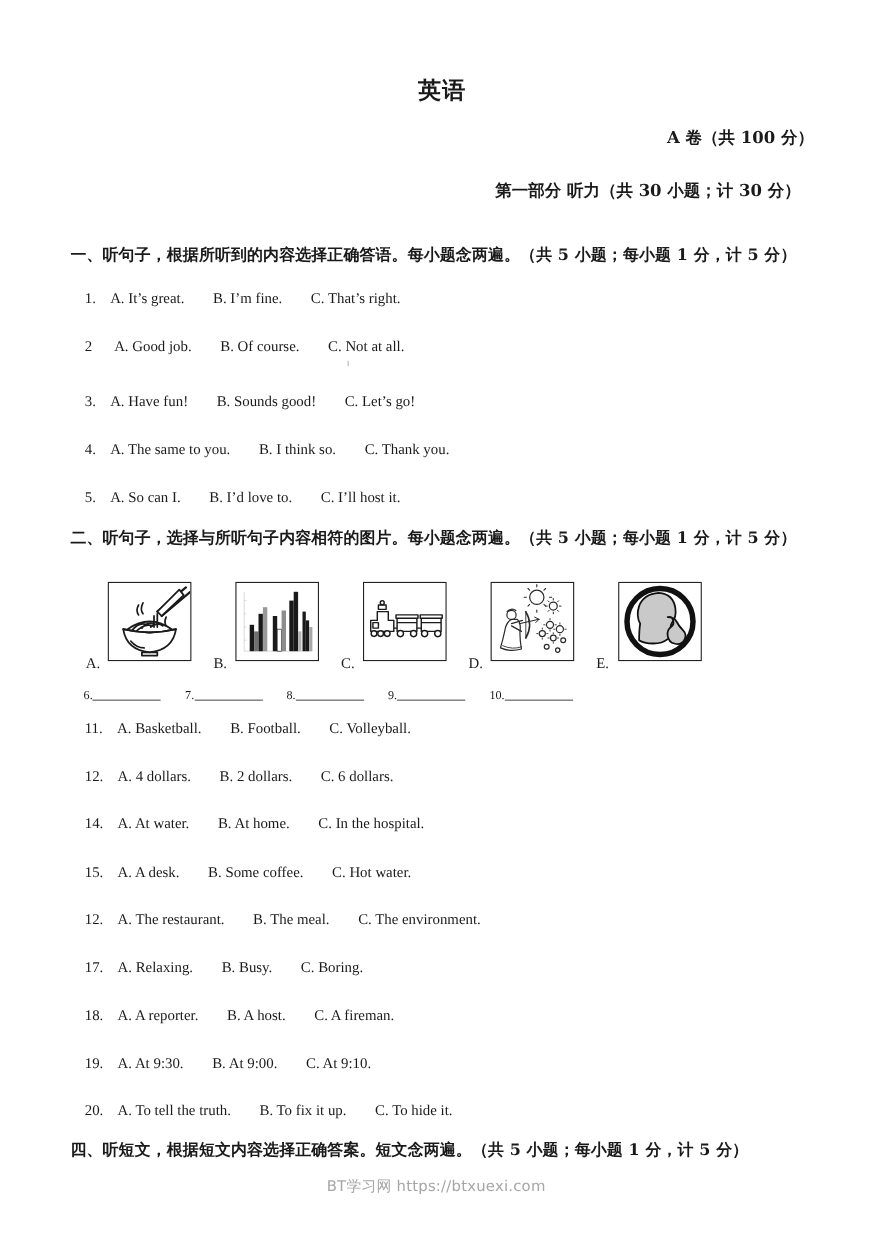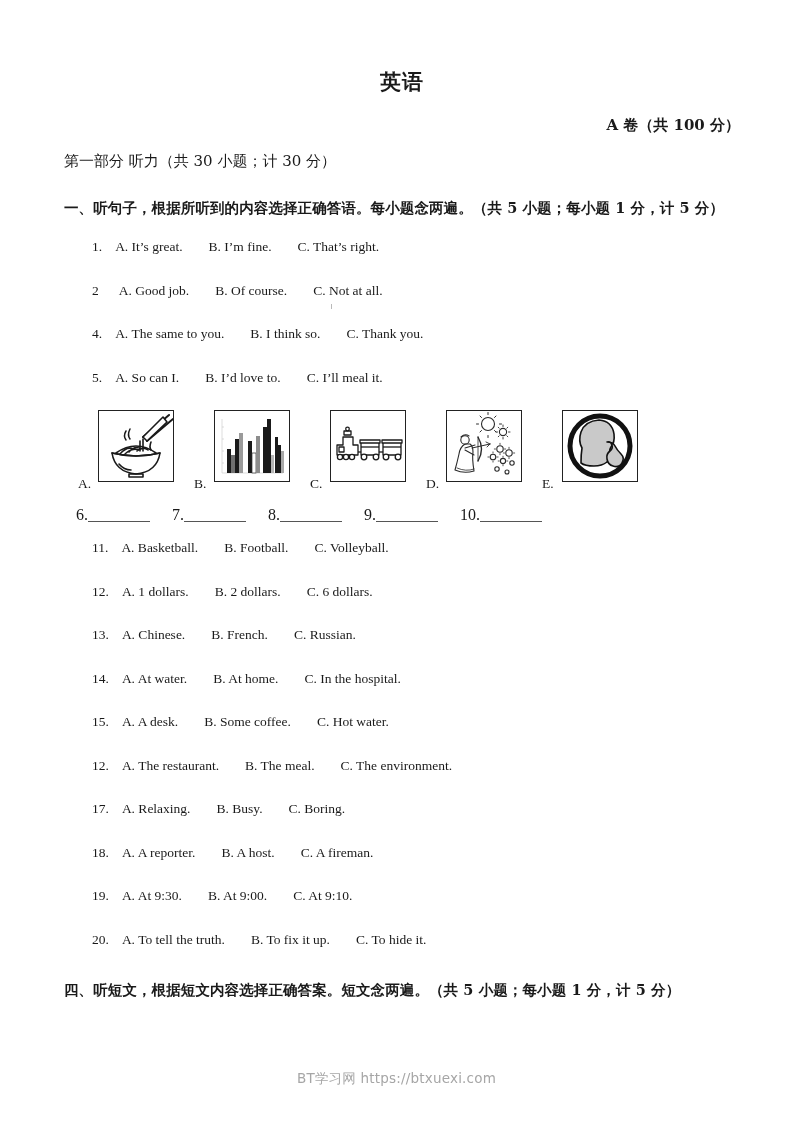--- a/index.html
+++ b/index.html
@@ -43,24 +43,24 @@
   }
   .sub-title {
     text-align: right;
     font-size: 15px;
     font-weight: bold;
     margin: 0;
     padding-top: 20px;
     font-family: "DejaVu Serif", "Liberation Serif", serif;
   }
   .part-title {
-    text-align: left;
+    text-align: right;
     font-size: 15px;
-    font-weight: normal;
-    margin: 0;
+    font-weight: bold;
+    margin: 12px;
     padding-top: 17px;
     font-family: "DejaVu Serif", "Liberation Serif", serif;
   }
 
   
   .section-head {
     font-size: 14.5px;
     font-weight: bold;
     line-height: 2.17;
     margin: 0;
@@ -71,21 +71,21 @@
   .sec-1 { padding-top: 21px; }
   .sec-2 { padding-top: 14px; }
   .sec-3 { padding-top: 13px; }
   .sec-4 { padding-top: 12px; }
 
   
   .qlist { margin: 0; padding: 0; }
   .qline {
     font-size: 13.5px;
     line-height: 1.0;
-    margin: 16px;
+    margin: 1px;
     padding: 0 0 0 12px;
     white-space: nowrap;
     font-family: "Liberation Serif", "DejaVu Serif", serif;
   }
   .qline .num { display: inline-block; }
   .qline .opt { display: inline-block; }
   .g-sm  { display: inline-block; width: 13px; }
   .g-md  { display: inline-block; width: 20px; }
   .g-lg  { display: inline-block; width: 26px; }
 
@@ -134,21 +134,21 @@
     background: #fff;
     overflow: hidden;
   }
   .pic-box.thin { border-width: 1.1px; }
   .pic-box svg { display: block; }
 
   
   .blank-row {
     margin-top: 14px;
     padding-left: 12px;
-    font-size: 16px;
+    font-size: 11px;
     white-space: nowrap;
     font-family: "Liberation Serif", "DejaVu Serif", serif;
   }
   .blank-item { display: inline-block; }
   .blank-line {
     display: inline-block;
     width: 62px;
     border-bottom: 1px solid #555;
     height: 11px;
     vertical-align: -2px;
@@ -180,28 +180,32 @@
 
     <div class="section-head sec-1">一、听句子，根据所听到的内容选择正确答语。每小题念两遍。（共 5 小题；每小题 1 分，计 5 分）</div>
 
     <div class="qlist">
       <div class="qline q-gap-1">
         <span class="num">1.</span><span class="g-sm"></span><span class="opt">A. It’s great.</span><span class="g-lg"></span><span class="opt">B. I’m fine.</span><span class="g-lg"></span><span class="opt">C. That’s right.</span>
       </div>
       <div class="qline q-gap">
         <span class="num">2</span><span class="g-md"></span><span class="opt">A. Good job.</span><span class="g-lg"></span><span class="opt">B. Of course.</span><span class="g-lg"></span><span class="opt">C. Not at all.</span><span class="artifact"></span>
       </div>
+      <div class="qline q-gap2">
+        <span class="num">3.</span><span class="g-sm"></span><span class="opt">A. Have fun!</span><span class="g-lg"></span><span class="opt">B. Sounds good!</span><span class="g-lg"></span><span class="opt">C. Let’s go!</span>
+      </div>
       <div class="qline q-gap">
         <span class="num">4.</span><span class="g-sm"></span><span class="opt">A. The same to you.</span><span class="g-lg"></span><span class="opt">B. I think so.</span><span class="g-lg"></span><span class="opt">C. Thank you.</span>
       </div>
       <div class="qline q-gap">
-        <span class="num">5.</span><span class="g-sm"></span><span class="opt">A. So can I.</span><span class="g-lg"></span><span class="opt">B. I’d love to.</span><span class="g-lg"></span><span class="opt">C. I’ll meal it.</span>
+        <span class="num">5.</span><span class="g-sm"></span><span class="opt">A. So can I.</span><span class="g-lg"></span><span class="opt">B. I’d love to.</span><span class="g-lg"></span><span class="opt">C. I’ll host it.</span>
       </div>
     </div>
 
+    <div class="section-head sec-2">二、听句子，选择与所听句子内容相符的图片。每小题念两遍。（共 5 小题；每小题 1 分，计 5 分）</div>
 
     <div class="pic-row">
 
       <div class="pic-item" style="left:14px; width:120px; height:92px;">
         <span class="pic-label" style="left:0;">A.</span>
         <div class="pic-box" style="left:20px;">
           <svg width="74" height="70" viewBox="0 0 74 70">
             <g fill="none" stroke="#1a1a1a" stroke-width="1.6" stroke-linecap="round" stroke-linejoin="round">
 
               <path d="M44 26 L70 4 M48 30 L74 8" stroke-width="2"></path>
@@ -366,24 +370,21 @@
     <div class="blank-row">
       <span class="blank-item"><span>6.</span><span class="blank-line"></span></span><span class="blank-gap"></span><span class="blank-item"><span>7.</span><span class="blank-line"></span></span><span class="blank-gap"></span><span class="blank-item"><span>8.</span><span class="blank-line"></span></span><span class="blank-gap"></span><span class="blank-item"><span>9.</span><span class="blank-line"></span></span><span class="blank-gap"></span><span class="blank-item"><span>10.</span><span class="blank-line"></span></span>
     </div>
 
 
     <div class="qlist">
       <div class="qline q-gap-1">
         <span class="num">11.</span><span class="g-sm"></span><span class="opt">A. Basketball.</span><span class="g-lg"></span><span class="opt">B. Football.</span><span class="g-lg"></span><span class="opt">C. Volleyball.</span>
       </div>
       <div class="qline q-gap">
-        <span class="num">12.</span><span class="g-sm"></span><span class="opt">A. 1 dollars.</span><span class="g-lg"></span><span class="opt">B. 2 dollars.</span><span class="g-lg"></span><span class="opt">C. 6 dollars.</span>
-      </div>
-      <div class="qline q-gap">
-        <span class="num">13.</span><span class="g-sm"></span><span class="opt">A. Chinese.</span><span class="g-lg"></span><span class="opt">B. French.</span><span class="g-lg"></span><span class="opt">C. Russian.</span>
+        <span class="num">12.</span><span class="g-sm"></span><span class="opt">A. 4 dollars.</span><span class="g-lg"></span><span class="opt">B. 2 dollars.</span><span class="g-lg"></span><span class="opt">C. 6 dollars.</span>
       </div>
       <div class="qline q-gap">
         <span class="num">14.</span><span class="g-sm"></span><span class="opt">A. At water.</span><span class="g-lg"></span><span class="opt">B. At home.</span><span class="g-lg"></span><span class="opt">C. In the hospital.</span>
       </div>
       <div class="qline q-gap">
         <span class="num">15.</span><span class="g-sm"></span><span class="opt">A. A desk.</span><span class="g-lg"></span><span class="opt">B. Some coffee.</span><span class="g-lg"></span><span class="opt">C. Hot water.</span>
       </div>
       <div class="qline q-gap">
         <span class="num">12.</span><span class="g-sm"></span><span class="opt">A. The restaurant.</span><span class="g-lg"></span><span class="opt">B. The meal.</span><span class="g-lg"></span><span class="opt">C. The environment.</span>
       </div>

